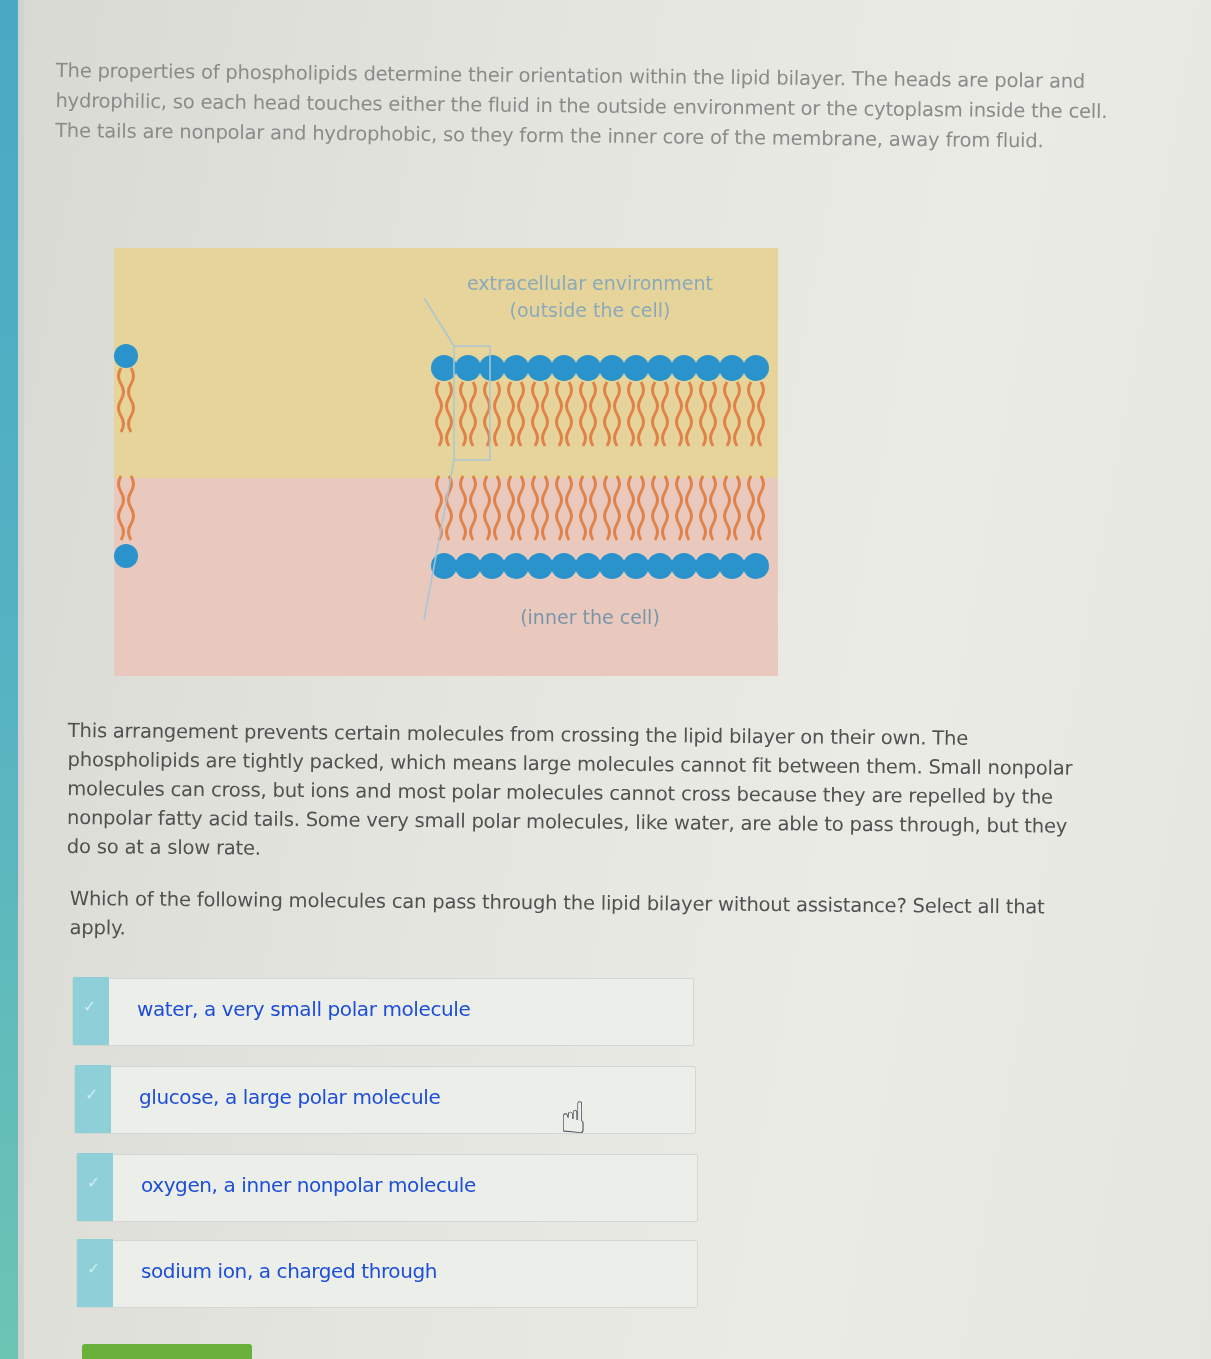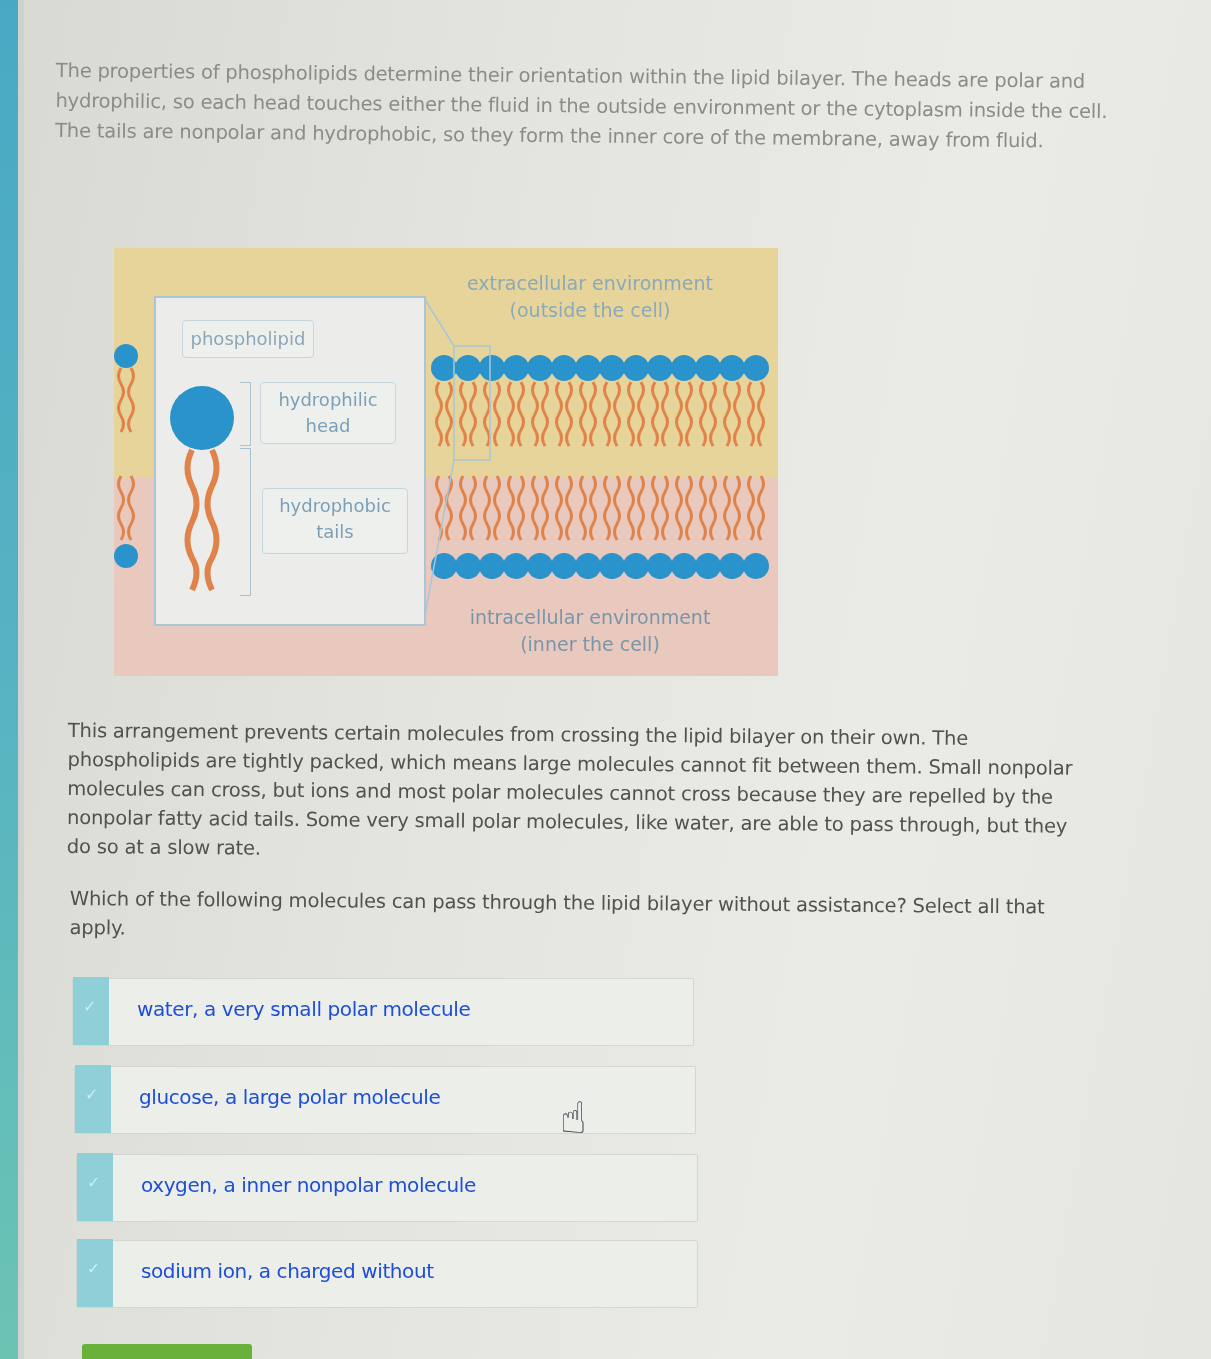--- a/index.html
+++ b/index.html
@@ -161,42 +161,23 @@
     <rect x="340" y="98" width="36" height="114" fill="none" stroke="#a8c6d6" stroke-width="1.5"></rect>
     <line x1="310" y1="50" x2="340" y2="98" stroke="#a8c6d6" stroke-width="1.5"></line>
     <line x1="310" y1="372" x2="340" y2="212" stroke="#a8c6d6" stroke-width="1.5"></line>
   </svg>
 
   <div class="env-label top">
     <div>extracellular environment</div>
     <div>(outside the cell)</div>
   </div>
   <div class="env-label bot">
-    <div>intracellular environment</div>
     <div>(inner the cell)</div>
   </div>
 
-  <div class="callout">
-    <div class="label-box lb-phos">phospholipid</div>
-    <svg style="position:absolute;left:10px;top:80px;" width="80" height="220">
-      <circle cx="36" cy="40" r="32" fill="#2a93cc"></circle>
-      <path d="M26,72 q-9,18 0,36 q9,18 0,36 q-9,18 0,36 q9,14 0,32" stroke="#e0834a" stroke-width="6" fill="none"></path>
-      <path d="M46,72 q9,18 0,36 q-9,18 0,36 q9,18 0,36 q-9,14 0,32" stroke="#e0834a" stroke-width="6" fill="none"></path>
-    </svg>
-    <div class="bracket br-head"></div>
-    <div class="bracket br-tail"></div>
-    <div class="label-box lb-head">
-      <div>hydrophilic</div>
-      <div>head</div>
-    </div>
-    <div class="label-box lb-tail">
-      <div>hydrophobic</div>
-      <div>tails</div>
-    </div>
-  </div>
 </div>
 
 <p class="para p2">This arrangement prevents certain molecules from crossing the lipid bilayer on their own. The phospholipids are tightly packed, which means large molecules cannot fit between them. Small nonpolar molecules can cross, but ions and most polar molecules cannot cross because they are repelled by the nonpolar fatty acid tails. Some very small polar molecules, like water, are able to pass through, but they do so at a slow rate.</p>
 <p class="para p3">Which of the following molecules can pass through the lipid bilayer without assistance? Select all that apply.</p>
 
 <div class="options">
   <div class="option" style="left:0;top:14px;">
     <div class="check">
         <span>✓</span>
       </div>
@@ -211,19 +192,19 @@
   <div class="option" style="left:4px;top:190px;">
     <div class="check">
         <span>✓</span>
       </div>
     <div class="text">oxygen, a inner nonpolar molecule</div>
   </div>
   <div class="option" style="left:4px;top:276px;">
     <div class="check">
         <span>✓</span>
       </div>
-    <div class="text">sodium ion, a charged without</div>
+    <div class="text">sodium ion, a charged through</div>
   </div>
 </div>
 
 <div class="cursor">☝</div>
 
 <button class="submit-btn"></button>
 
 </body></html>

